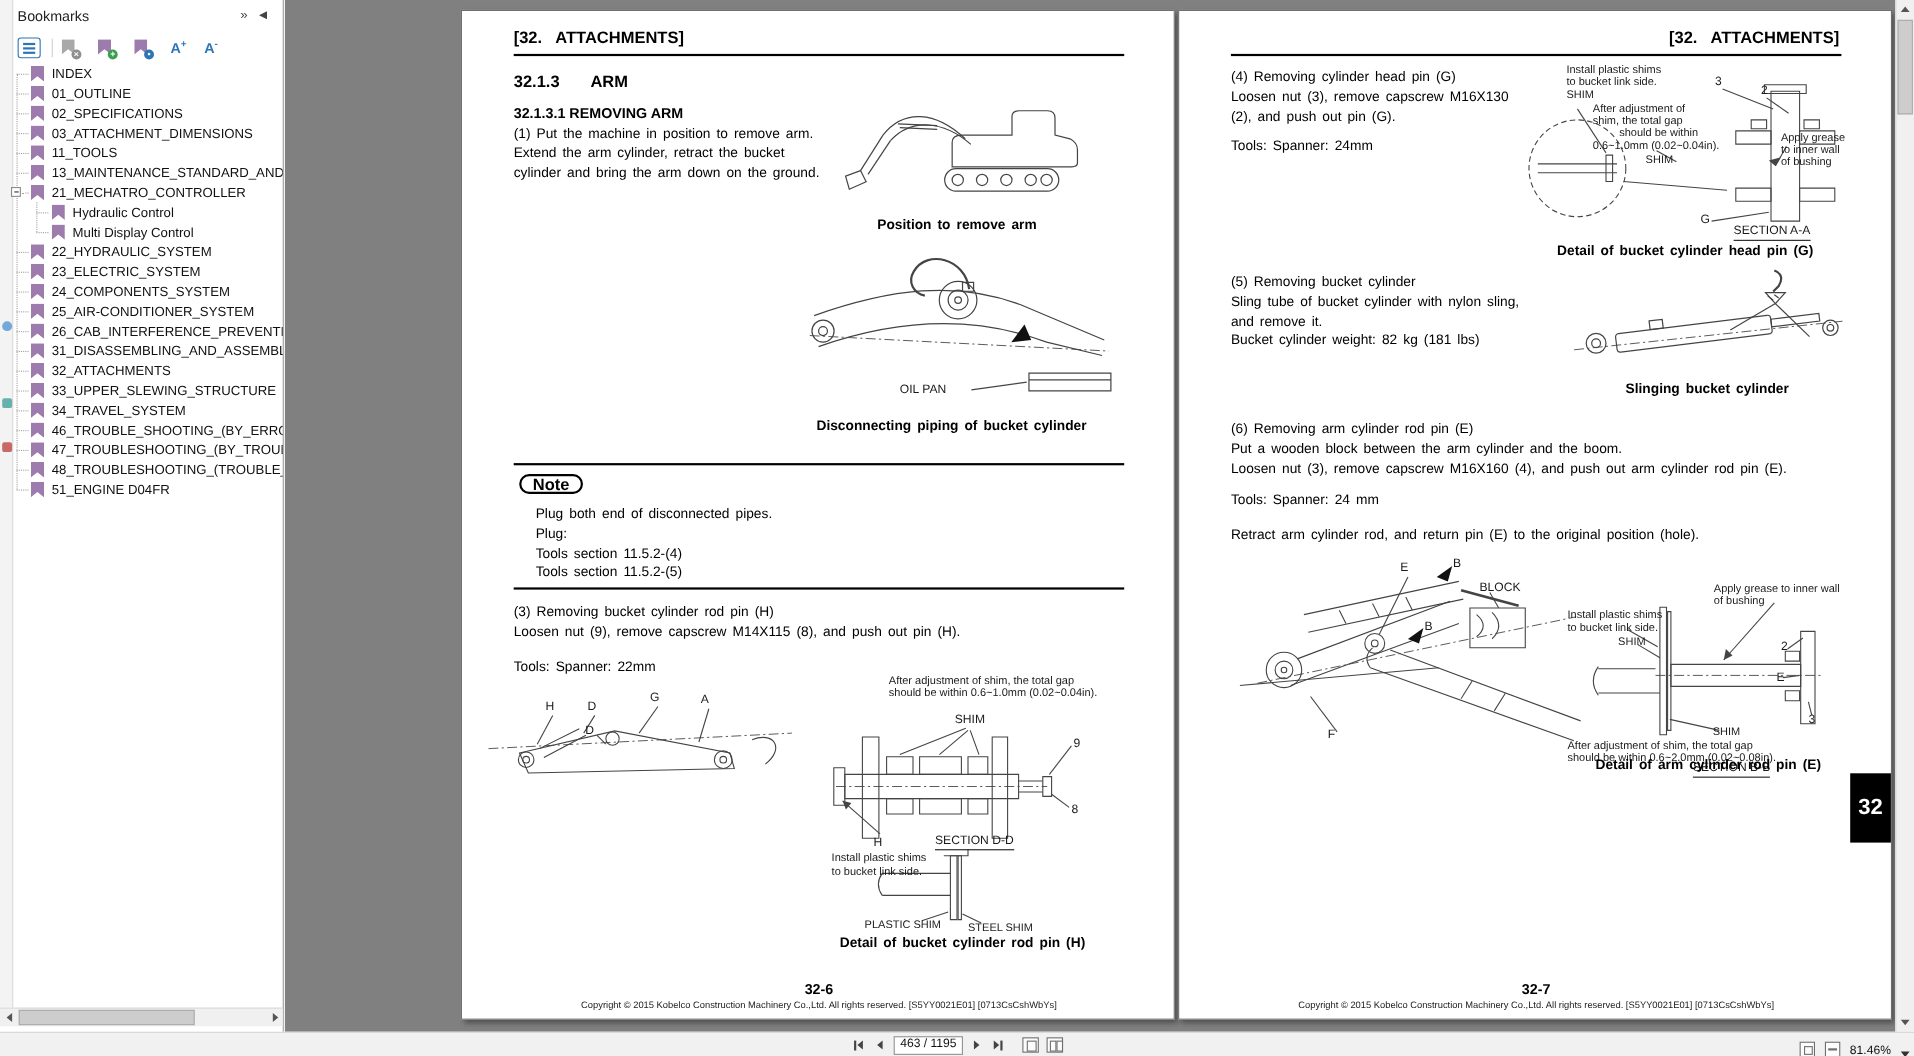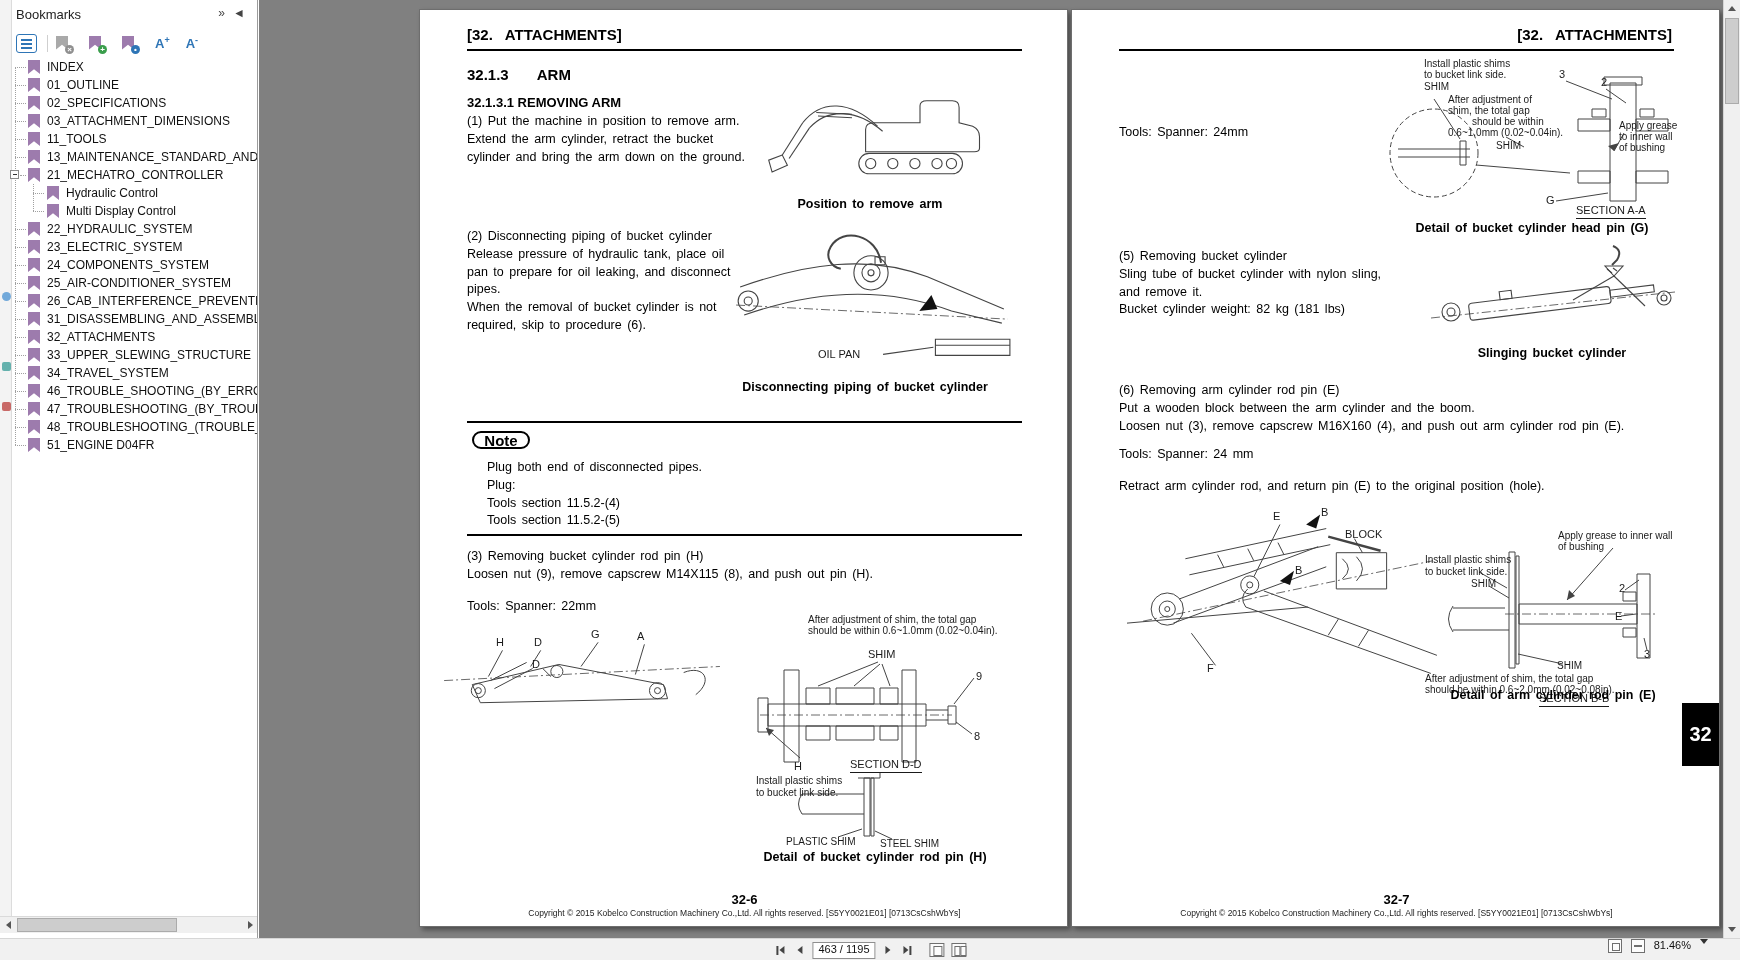--- a/index.html
+++ b/index.html
@@ -66,21 +66,21 @@
   
   .statusbar { position:absolute; left:0; top:938px; width:1740px; height:22px; background:#f1f1f1; border-top:1px solid #d6d6d6; }
   .sb-center { position:absolute; left:50%; top:0; transform:translateX(-50%); height:22px; display:flex; align-items:center; gap:7px; }
   .nbtn { display:flex; align-items:center; gap:1px; padding:2px 3px; cursor:pointer; }
   .vbar { width:2px; height:9px; background:#444; }
   .pagebox { display:flex; align-items:center; gap:19px; background:#fff; border:1px solid #8f8f8f; height:17px; padding:0 5px; font-size:11px; color:#111; cursor:text;flex-direction:column; }
   .caret { width:0;height:0;border-left:4px solid transparent;border-right:4px solid transparent;border-top:5px solid #333; }
   .vicon { width:15px; height:14px; border:1px solid #6f6f6f; background:#fcfcfc; position:relative; cursor:pointer; }
   .vicon.single::after { content:""; position:absolute; left:3px; top:2px; width:7px; height:8px; border:1px solid #6f6f6f; }
   .vicon.facing::after { content:""; position:absolute; left:2px; top:2px; width:4px; height:8px; border:1px solid #6f6f6f; box-shadow:6px 0 0 -1px #fcfcfc, 6px 0 0 0 #6f6f6f; }
-  .sb-right { position:absolute; right:32px; top:0; height:22px; display:flex; align-items:flex-start; gap:9px; }
+  .sb-right { position:absolute; right:4px; top:0; height:22px; display:flex; align-items:flex-end; gap:9px; }
   .zoomtxt { font-size:11px; color:#111; }
   .ficon { width:14px; height:14px; border:1px solid #6f6f6f; background:#fcfcfc; position:relative; cursor:pointer; }
   .ficon.fpage::after { content:""; position:absolute; left:3px; top:3px; width:6px; height:6px; border:1px solid #6f6f6f; }
   .ficon.fwidth::after { content:""; position:absolute; left:2px; top:5px; width:8px; height:2px; background:#6f6f6f; }
 </style>
 </head>
 <body>
 
 <div id="app">
 
@@ -266,26 +266,20 @@
             <path d="M62,54 L38,92"></path>
               <path d="M70,60 L46,96"></path>
             <path d="M38,92 L22,98 L26,112 L44,104 Z"></path>
             <line x1="120" y1="44" x2="78" y2="42"></line>
               <line x1="120" y1="48" x2="80" y2="46"></line>
           </g>
         </svg>
       </div>
       <div class="cap" style="left:300px;top:187px;width:300px;">Position to remove arm</div>
 
-      <div class="txt" style="left:47px;top:218px;width:310px;">(2) Disconnecting piping of bucket cylinder
-Release pressure of hydraulic tank, place oil
-pan to prepare for oil leaking, and disconnect
-pipes.
-When the removal of bucket cylinder is not
-required, skip to procedure (6).</div>
 
       <div class="fig" style="left:298px;top:212px;width:307px;height:154px;">
         <svg width="307" height="154" viewBox="0 0 305 152">
           <g stroke="#444" fill="none" stroke-width="1.1">
             <path d="M22,64 C90,40 150,32 208,54 L284,86"></path>
             <path d="M26,92 C100,66 168,64 232,88 L282,100"></path>
             <circle cx="30" cy="78" r="10"></circle>
               <circle cx="30" cy="78" r="4"></circle>
             <circle cx="152" cy="50" r="17"></circle>
               <circle cx="152" cy="50" r="9"></circle>
@@ -387,20 +381,23 @@
       <div class="cap" style="left:300px;top:840px;width:310px;">Detail of bucket cylinder rod pin (H)</div>
 
       <div class="pnum" style="top:882px;">32-6</div>
       <div class="copy" style="top:898px;">Copyright © 2015 Kobelco Construction Machinery Co.,Ltd. All rights reserved. [S5YY0021E01]  [0713CsCshWbYs]</div>
     </div>
 
     <div class="pg" style="left:812px;">
       <div class="hdr" style="right:47px;top:16px;text-align:right;">[32.   ATTACHMENTS]</div>
       <div class="rule2" style="left:47px;top:39px;width:555px;"></div>
 
+      <div class="txt" style="left:47px;top:52px;width:310px;">(4) Removing cylinder head pin (G)
+Loosen nut (3), remove capscrew M16X130
+(2), and push out pin (G).</div>
       <div class="txt" style="left:47px;top:114px;width:300px;">Tools: Spanner: 24mm</div>
 
       <div class="fig" style="left:300px;top:44px;width:320px;height:164px;">
         <svg width="320" height="164" viewBox="0 0 320 162">
           <g stroke="#444" fill="none" stroke-width="1">
             <circle cx="62" cy="98" r="44" stroke-dasharray="5 3"></circle>
             <line x1="26" y1="94" x2="98" y2="94"></line>
               <line x1="26" y1="102" x2="98" y2="102"></line>
               <rect x="88" y="86" width="6" height="24"></rect>
             <line x1="62" y1="44" x2="88" y2="84"></line>

